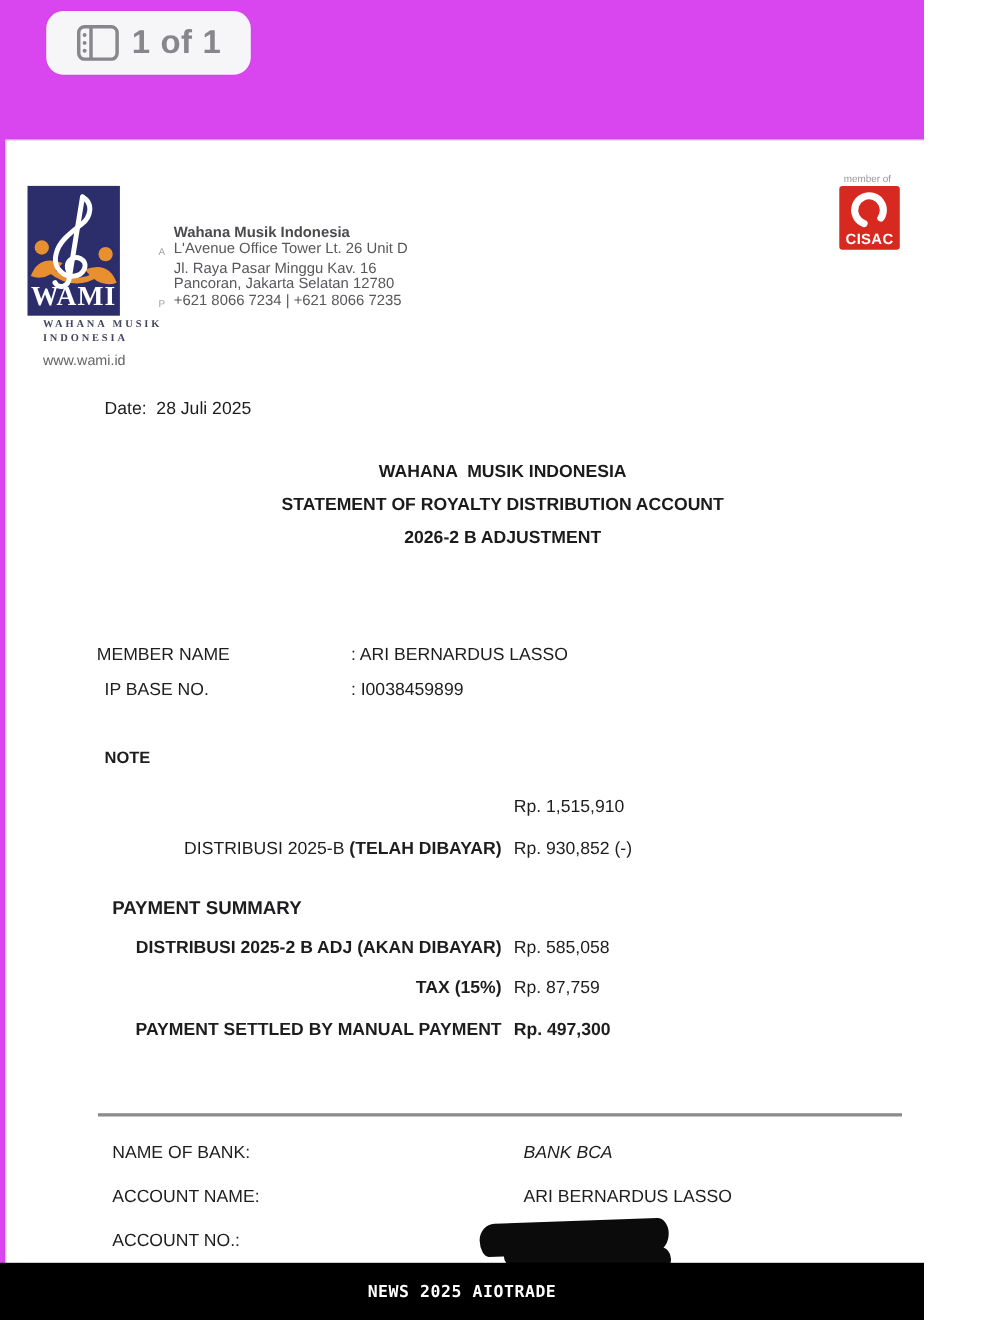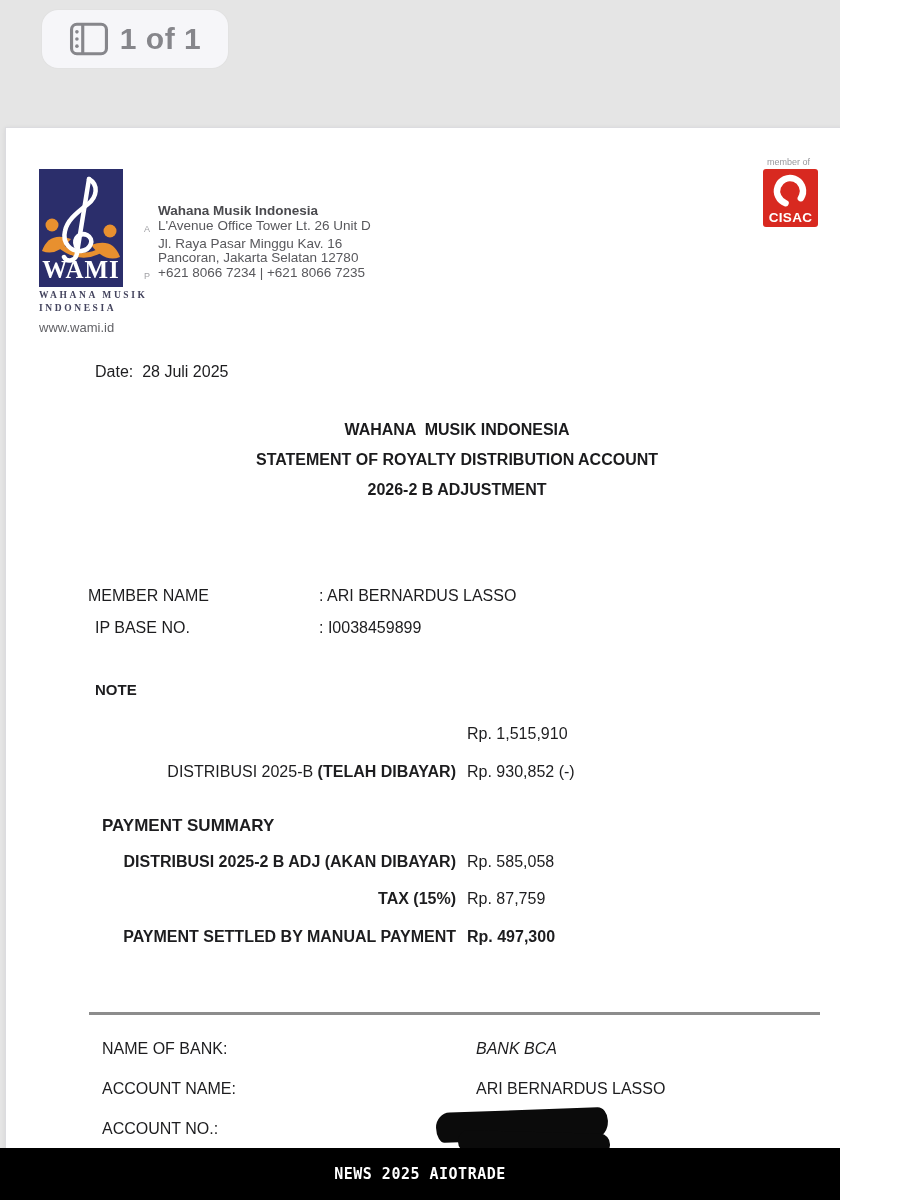--- a/index.html
+++ b/index.html
@@ -1,35 +1,35 @@
 <!DOCTYPE html>
 <html><head>
 <meta charset="utf-8">
 <style>
   * { margin:0; padding:0; box-sizing:border-box; }
   body { font-family:"Liberation Sans", sans-serif; }
-  .screen { position:relative; width:840px; height:1200px; background:#e5e5e5; overflow:hidden; }
+  .screen { position:relative; width:840px; height:1200px; background:#d946ef; overflow:hidden; }
 
   
   .pill { position:absolute; left:42px; top:10px; width:186px; height:58px;
           background:#f6f6f9; border-radius:16px; box-shadow:0 0 2px rgba(0,0,0,.06);
           display:flex; align-items:center; justify-content:center; gap:11px; cursor:pointer; }
   .pill span { font-size:30px; font-weight:600; color:#86868b; letter-spacing:.5px; }
 
   
   .page { position:absolute; left:5px; top:127px; width:904px; height:1073px;
           background:#ffffff; border:1px solid #dcdce0; box-shadow:0 1px 5px rgba(0,0,0,.07); }
   .abs { position:absolute; }
   .t { font-size:16px; line-height:19px; color:#1d1d1f; white-space:pre-wrap; }
   .b { font-weight:bold; }
   .rlabel { left:40px; width:410px; text-align:right; }
   .val { left:461px; }
 
   
-  .wami-square { position:absolute; left:33px; top:41px; width:84px; height:118px; background:#2b2e6b; }
+  .wami-square { position:absolute; left:19px; top:41px; width:84px; height:118px; background:#2b2e6b; }
   .wami-word { position:absolute; left:0; bottom:3px; width:100%; text-align:center;
                font-family:"Liberation Serif", serif; font-weight:bold; color:#fff;
                font-size:25px; letter-spacing:1px; }
   .wami-cap { position:absolute; left:33px; font-family:"Liberation Serif", serif;
               font-size:9.5px; letter-spacing:2.6px; color:#44445e; font-weight:bold; }
 
   
   .addr { position:absolute; left:138px; top:76px; font-size:13.5px; line-height:14.8px; color:#58585c; }
   .addr .hd { margin-left:14px; font-weight:bold; color:#4a4a4e; }
   .addr .row { display:flex; }

